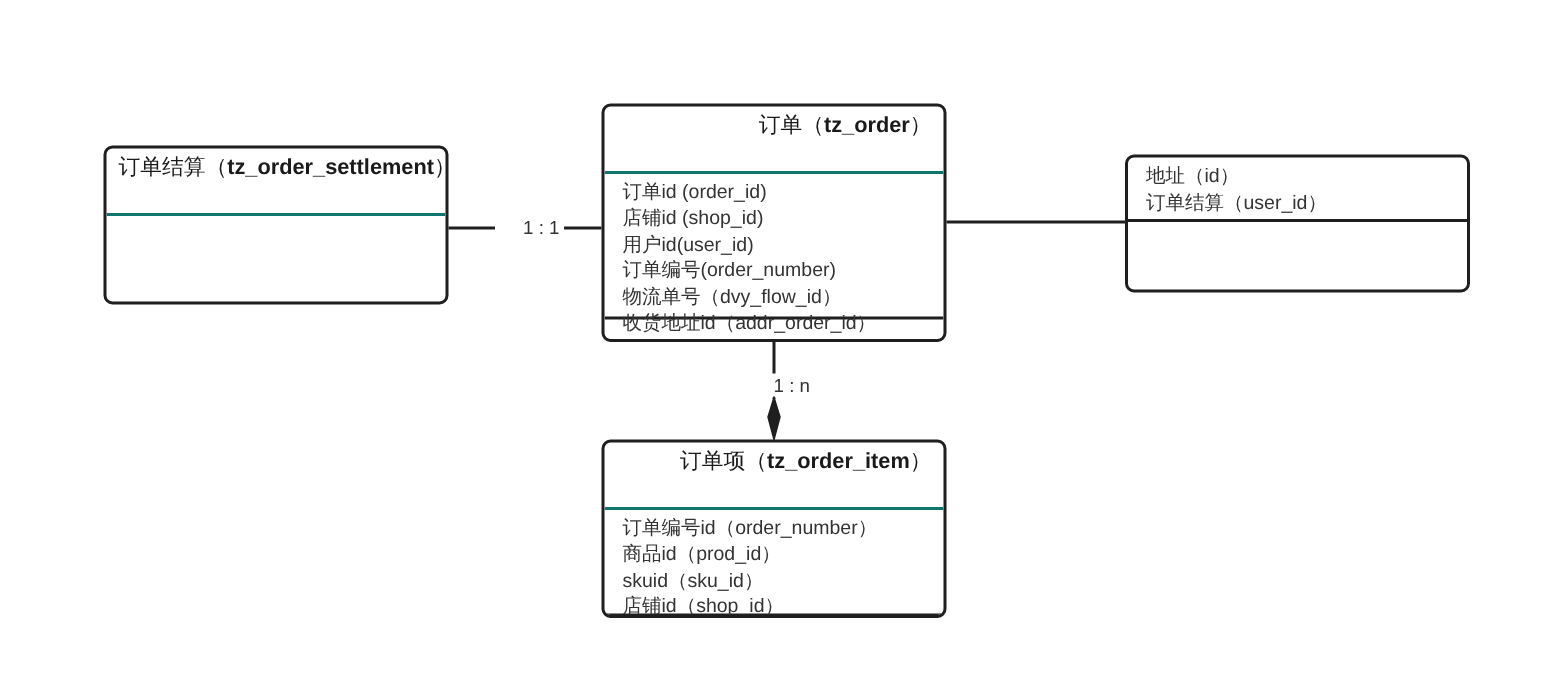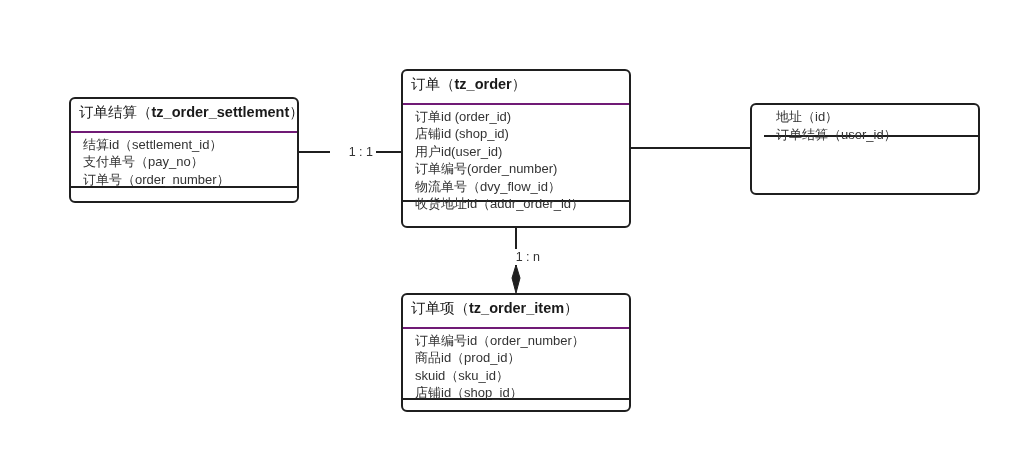--- a/index.html
+++ b/index.html
@@ -23,26 +23,26 @@
     position: absolute;
     box-sizing: border-box;
     background: #ffffff;
     border: 2px solid #1f1f1f;
     border-radius: 6px;
     overflow: hidden;
   }
   .entity-header {
     box-sizing: border-box;
     width: 100%;
-    text-align: left;
+    text-align: right;
     color: #1a1a1a;
     font-size: 14.5px;
     line-height: 1.1;
-    padding: 6px 8px 10px 8px;
-    border-bottom: 2px solid #701a75;
+    padding: 6px 8px 21px 8px;
+    border-bottom: 2px solid #0f766e;
     white-space: nowrap;
   }
   .entity-header .cn {
     font-weight: 400;
   }
   .entity-header .tbl {
     font-weight: 700;
   }
   .entity-attrs {
     box-sizing: border-box;
@@ -101,45 +101,40 @@
   <div class="arrow-diamond" style="left:507px; top:264px;">
     <svg width="18" height="30" viewBox="0 0 18 30" aria-hidden="true">
       <path d="M9 1 L13 14 L9 29 L5 14 Z" fill="#1f1f1f" stroke="#1f1f1f" stroke-width="1"></path>
     </svg>
   </div>
 
   <div class="entity" style="left:69px; top:97px; width:230px; height:106px;">
     <div class="entity-header">
       <span class="cn">订单结算</span><span class="cn">（</span><span class="tbl">tz_order_settlement</span><span class="cn">）</span>
     </div>
-    <div class="entity-attrs" style="height:55px;">
-      <div class="attr">结算id（settlement_id）</div>
-      <div class="attr">支付单号（pay_no）</div>
-      <div class="attr">订单号（order_number）</div>
-    </div>
     <div class="entity-footer"></div>
   </div>
 
   <div class="entity" style="left:401px; top:69px; width:230px; height:159px;">
     <div class="entity-header">
       <span class="cn">订单</span><span class="cn">（</span><span class="tbl">tz_order</span><span class="cn">）</span>
     </div>
     <div class="entity-attrs" style="height:97px;">
       <div class="attr">订单id (order_id)</div>
       <div class="attr">店铺id (shop_id)</div>
       <div class="attr">用户id(user_id)</div>
       <div class="attr">订单编号(order_number)</div>
       <div class="attr">物流单号（dvy_flow_id）</div>
       <div class="attr">收货地址id（addr_order_id）</div>
     </div>
     <div class="entity-footer"></div>
   </div>
 
   <div class="entity" style="left:750px; top:103px; width:230px; height:92px;">
-    <div class="entity-attrs" style="height:32px;margin-left:12px;">
+    <div class="entity-attrs" style="height:43px;">
       <div class="attr">地址（id）</div>
       <div class="attr">订单结算（user_id）</div>
     </div>
     <div class="entity-footer"></div>
   </div>
 
   <div class="entity" style="left:401px; top:293px; width:230px; height:119px;">
     <div class="entity-header">
       <span class="cn">订单项</span><span class="cn">（</span><span class="tbl">tz_order_item</span><span class="cn">）</span>
     </div>

